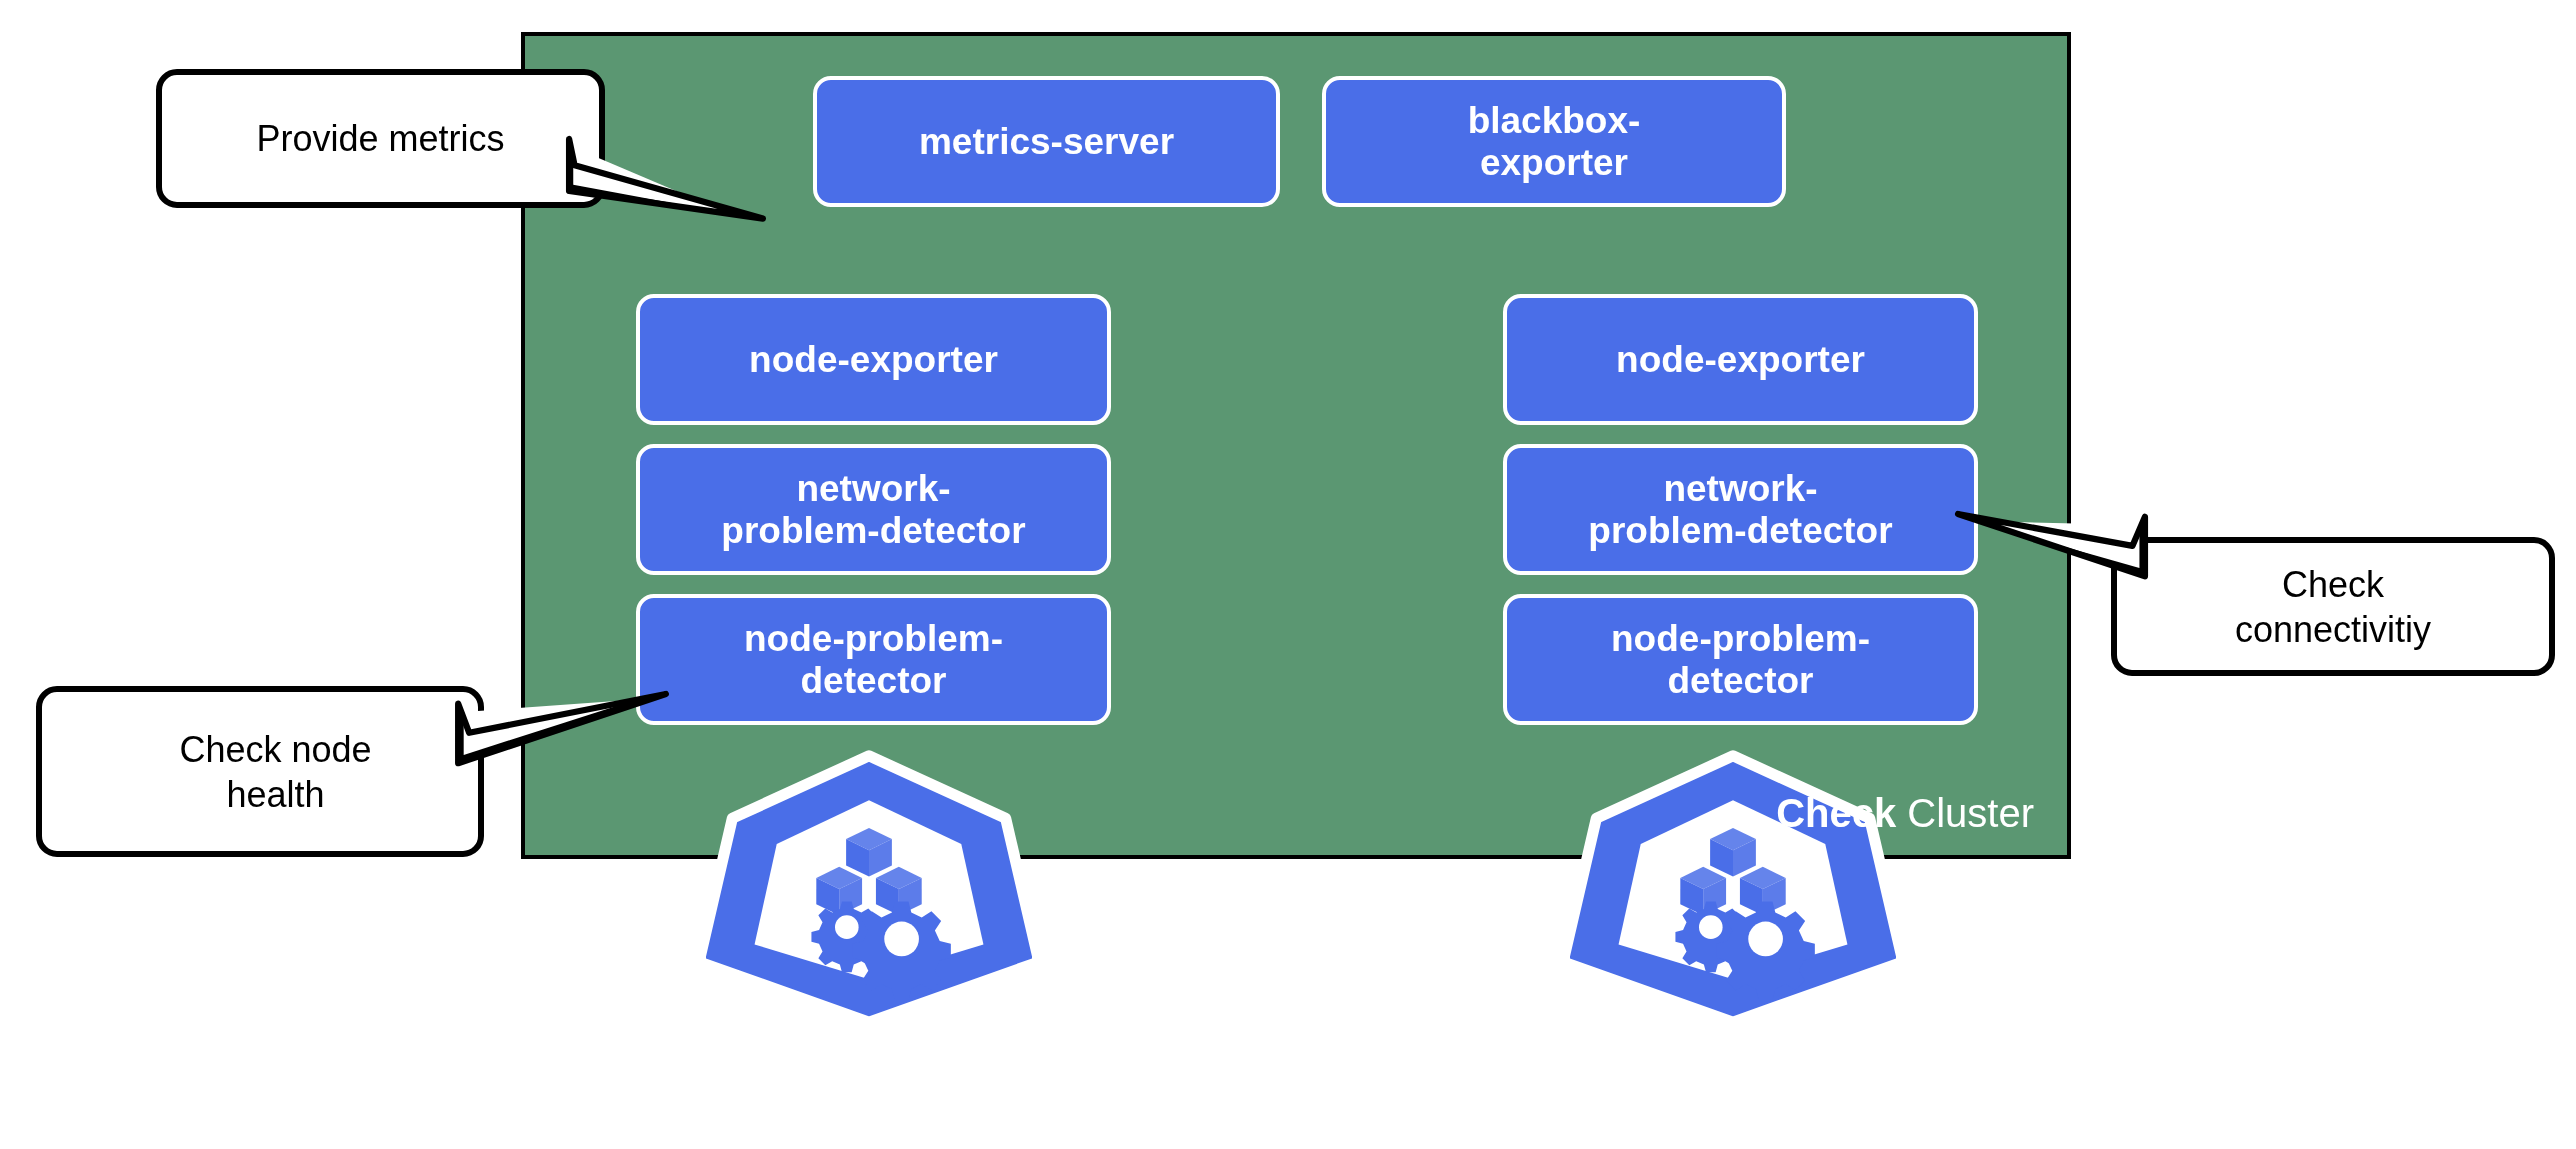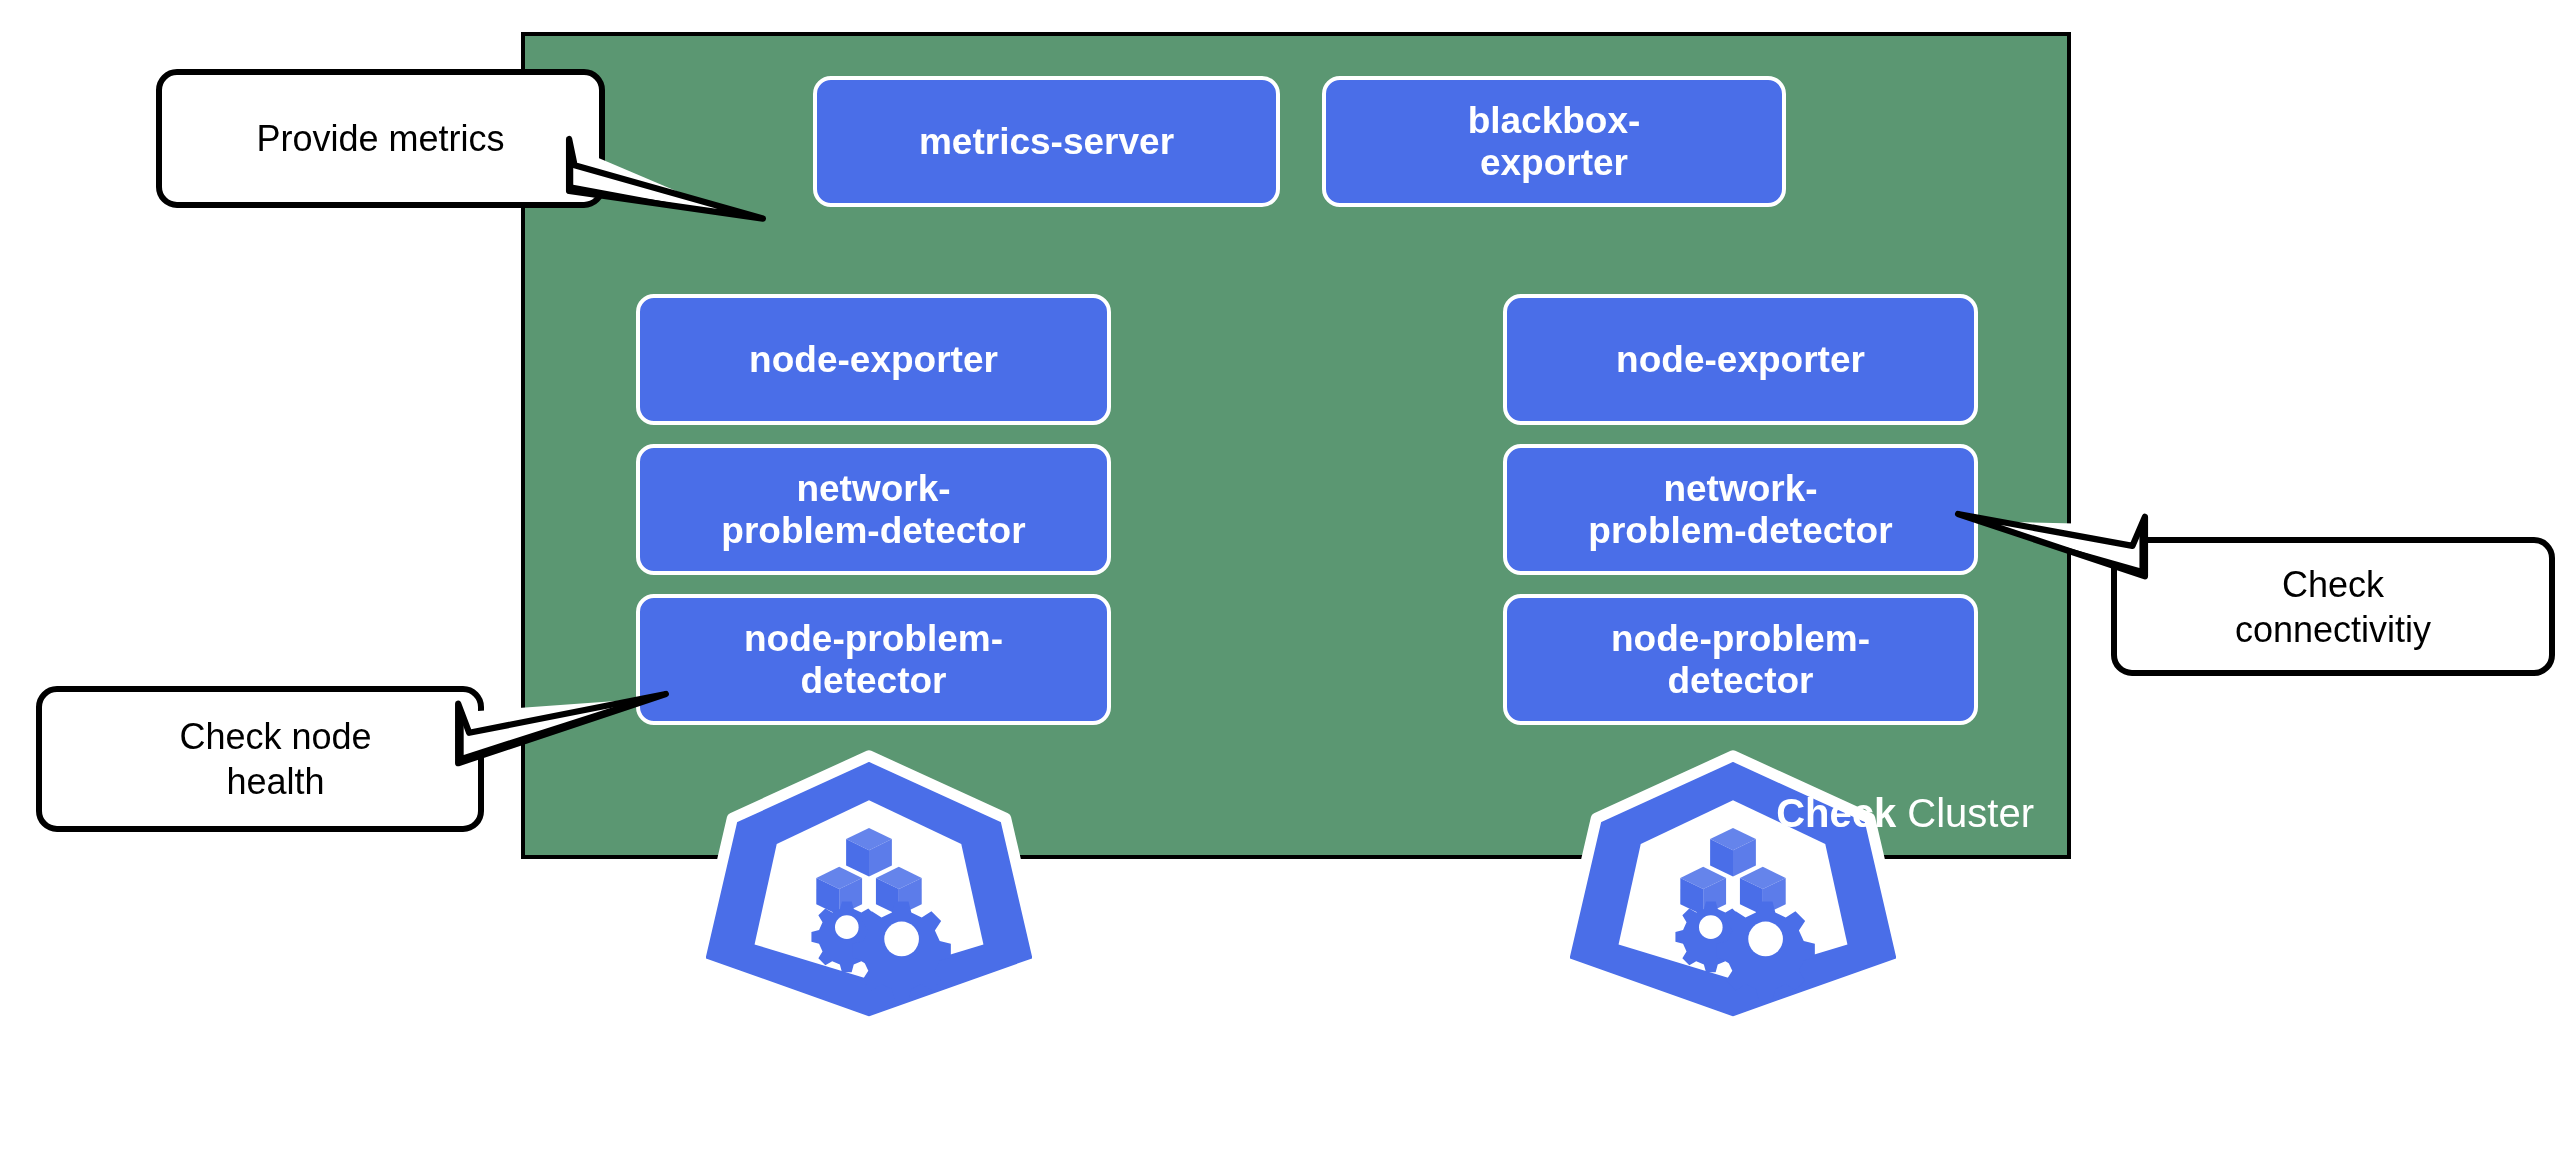--- a/index.html
+++ b/index.html
@@ -96,21 +96,21 @@
     justify-content: center;
     text-align: center;
     color: #000000;
     font-size: 36px;
     line-height: 1.25;
     font-weight: normal;
     white-space: pre-line;
     z-index: 5;
   }
   .callout.provide-metrics { left: 156px;  top: 69px;  width: 449px; height: 139px; }
-  .callout.check-node      { left: 36px;   top: 686px;  width: 448px; height: 146px; padding-left: 31px; }
+  .callout.check-node      { left: 36px;   top: 686px;  width: 448px; height: 171px; padding-left: 31px; }
   .callout.check-conn      { left: 2111px; top: 507px;  width: 444px; height: 139px; margin-top: 30px; }
 
   
   .tail {
     position: absolute;
     overflow: visible;
     z-index: 6;
     pointer-events: none;
   }
   .tail-provide { left: 569px;  top: 139px; width: 194px; height: 90px; }

